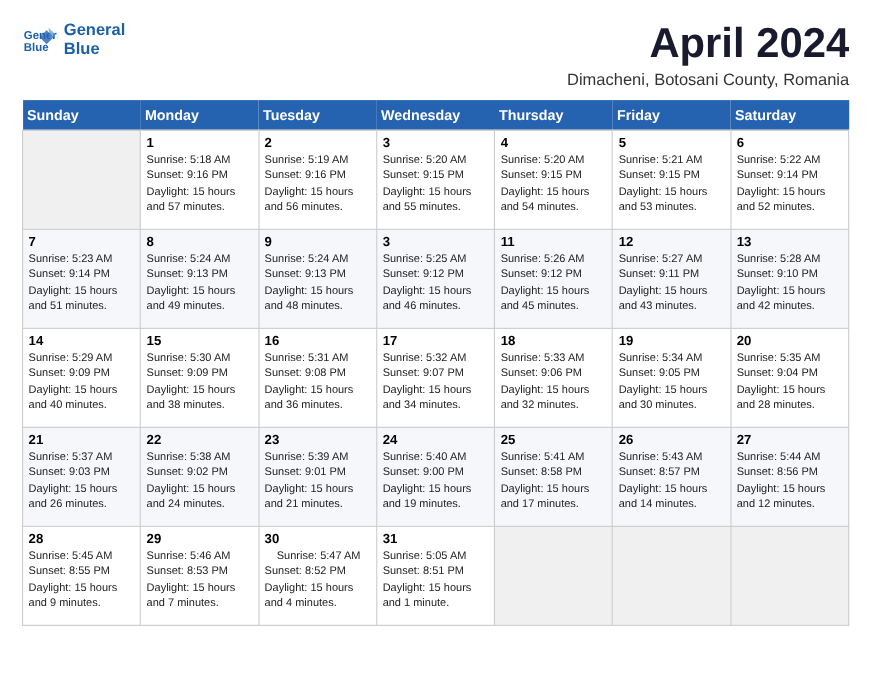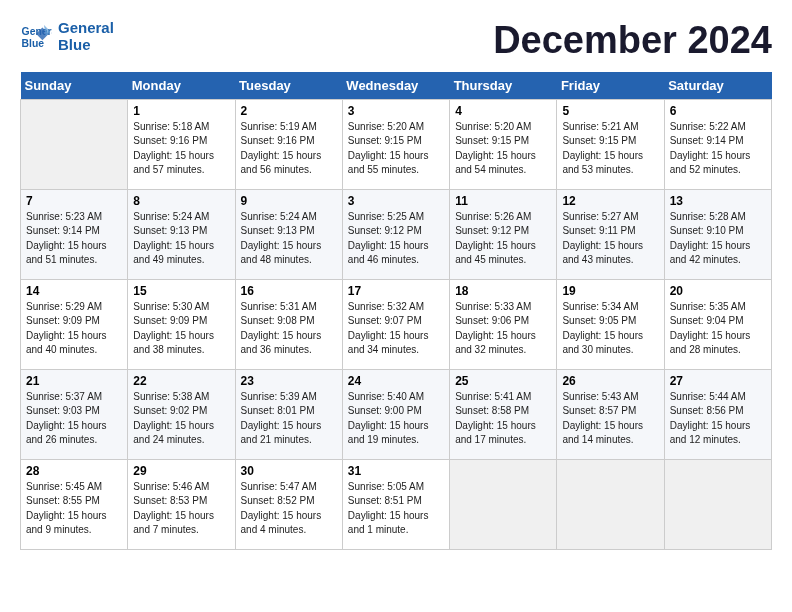--- a/index.html
+++ b/index.html
@@ -95,21 +95,22 @@
       <text x="2" y="32" font-size="13" font-weight="bold" fill="#1a5fa8">Blue</text>
       <polygon points="28,8 36,16 28,24 20,16" fill="#2563b0" opacity="0.8"></polygon>
       <polygon points="30,5 38,13 32,19" fill="#5b9bd5" opacity="0.7"></polygon>
     </svg>
     <div style="display:flex;flex-direction:column;line-height:1.1">
       <span style="font-size:15px;font-weight:bold;color:#1a5fa8">General</span>
       <span style="font-size:15px;font-weight:bold;color:#1a5fa8">Blue</span>
     </div>
   </div>
   <div class="title-block">
-    <div class="month-title">December 2024</div>
+    <div class="month-title">April 2024</div>
+    <div class="subtitle">Dimacheni, Botosani County, Romania</div>
   </div>
 </div>
 
 <table>
   <thead>
     <tr id="weekday-header">
     <th>Sunday</th>
         <th>Monday</th>
         <th>Tuesday</th>
         <th>Wednesday</th>
@@ -209,21 +210,21 @@
       <tr>
         <td><span class="day-num">21</span><span class="day-info" style="white-space: pre-line;">Sunrise: 5:37 AM
 Sunset: 9:03 PM
 Daylight: 15 hours
 and 26 minutes.</span></td>
         <td><span class="day-num">22</span><span class="day-info" style="white-space: pre-line;">Sunrise: 5:38 AM
 Sunset: 9:02 PM
 Daylight: 15 hours
 and 24 minutes.</span></td>
         <td><span class="day-num">23</span><span class="day-info" style="white-space: pre-line;">Sunrise: 5:39 AM
-Sunset: 8:01 PM
+Sunset: 9:01 PM
 Daylight: 15 hours
 and 21 minutes.</span></td>
         <td><span class="day-num">24</span><span class="day-info" style="white-space: pre-line;">Sunrise: 5:40 AM
 Sunset: 9:00 PM
 Daylight: 15 hours
 and 19 minutes.</span></td>
         <td><span class="day-num">25</span><span class="day-info" style="white-space: pre-line;">Sunrise: 5:41 AM
 Sunset: 8:58 PM
 Daylight: 15 hours
 and 17 minutes.</span></td>
@@ -238,21 +239,21 @@
       </tr>
       <tr>
         <td><span class="day-num">28</span><span class="day-info" style="white-space: pre-line;">Sunrise: 5:45 AM
 Sunset: 8:55 PM
 Daylight: 15 hours
 and 9 minutes.</span></td>
         <td><span class="day-num">29</span><span class="day-info" style="white-space: pre-line;">Sunrise: 5:46 AM
 Sunset: 8:53 PM
 Daylight: 15 hours
 and 7 minutes.</span></td>
-        <td><span class="day-num">30</span><span class="day-info" style="white-space: pre-line;">Sunrise: 5:47 AM
+        <td><span class="day-num">30</span><span class="day-info" style="white-space: pre-line; margin-left: 11px;">Sunrise: 5:47 AM
 Sunset: 8:52 PM
 Daylight: 15 hours
 and 4 minutes.</span></td>
         <td><span class="day-num">31</span><span class="day-info" style="white-space: pre-line;">Sunrise: 5:05 AM
 Sunset: 8:51 PM
 Daylight: 15 hours
 and 1 minute.</span></td>
         <td class="empty"></td>
         <td class="empty"></td>
         <td class="empty"></td>

